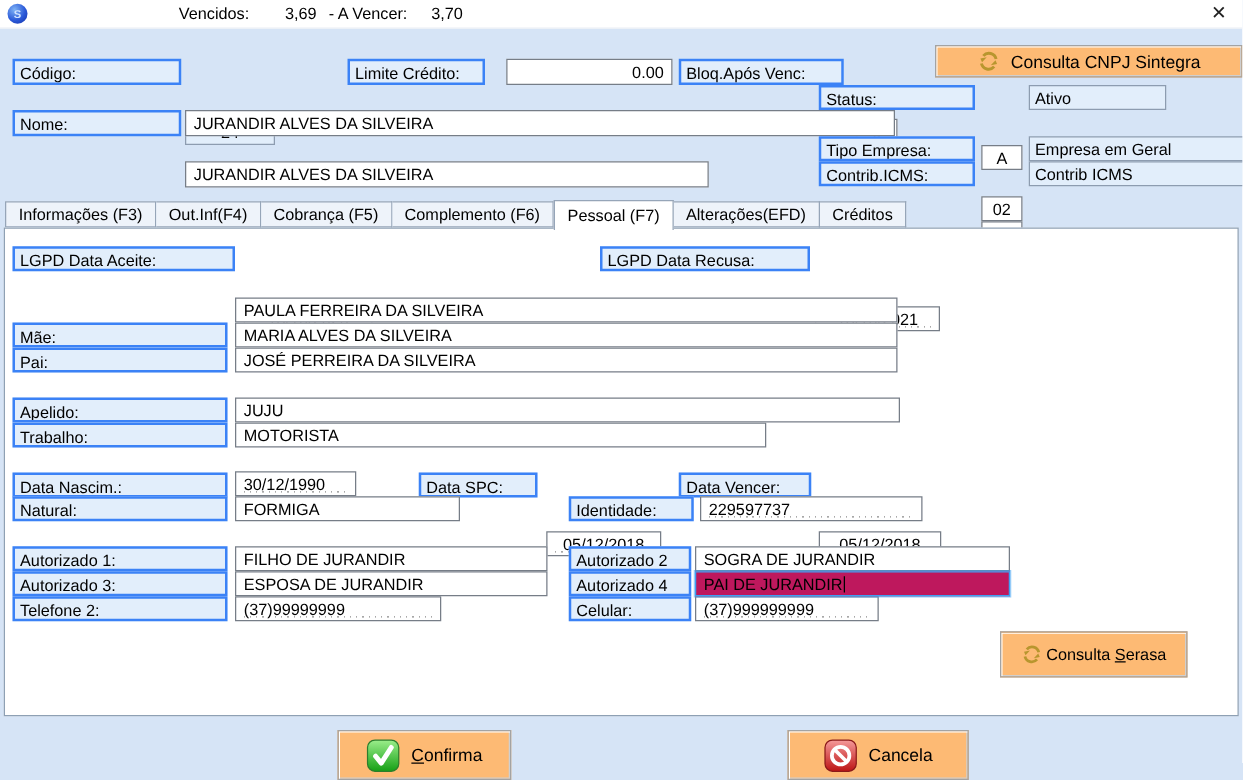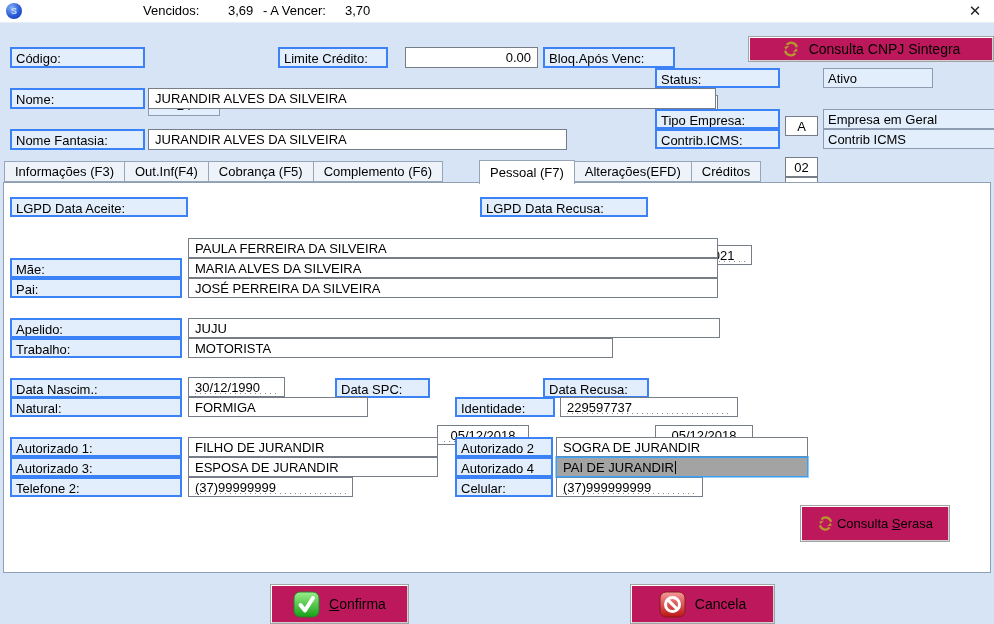--- a/index.html
+++ b/index.html
@@ -16,31 +16,31 @@
   .lbl{position:absolute;box-sizing:border-box;background:#e2eefb;border:2px solid #3b82f6;
     font-size:13px;color:#000;padding:2px 0 0 4px;white-space:nowrap;overflow:hidden;height:20px;}
   .disp{position:absolute;box-sizing:border-box;background:#e2eefb;border:1px solid #8d9cb0;
     font-size:13px;color:#000;padding:2px 0 0 4px;white-space:nowrap;overflow:hidden;height:20px;}
   .inp{position:absolute;box-sizing:border-box;background:#ffffff;border:1px solid #767d87;
     font-size:13px;color:#000;padding:2px 0 0 6px;white-space:nowrap;overflow:hidden;height:20px;}
   .center{text-align:center;padding-left:0;margin-top:48px;}
   .right{text-align:right;padding-right:6px;padding-left:0;}
   .masked{background-image:repeating-linear-gradient(to right,#8a8a8a 0 1px,transparent 1px 5px);
     background-repeat:no-repeat;background-size:calc(100% - 12px) 1px;background-position:6px calc(100% - 2px);}
-  .focused{background-color:#a3a3a3;border:1px solid #3ea0f2;box-shadow:0 0 0 1px rgba(62,160,242,.55);}
+  .focused{background-color:#be185d;border:1px solid #3ea0f2;box-shadow:0 0 0 1px rgba(62,160,242,.55);}
   .caret{display:inline-block;width:1px;height:13px;background:#000;vertical-align:-2px;margin-left:1px;}
   
   .tabbar{position:absolute;left:4px;top:160px;height:23px;display:flex;align-items:center;z-index:3;}
   .tab{box-sizing:border-box;height:21px;padding:2px 10px 0 10px;font-size:13px;color:#000;background:#eef3fa;
     border:1px solid #96a5b8;border-left-width:0;white-space:nowrap;cursor:pointer;}
   .tab:first-child{border-left-width:1px;}
-  .tab.active{height:24px;padding-top:4px;background:#ffffff;border-left-width:1px;border-bottom:none;position:relative;z-index:4;margin-left:36px;}
+  .tab.active{height:24px;padding-top:4px;background:#ffffff;border-left-width:1px;border-bottom:none;position:relative;z-index:4;}
   .panel{position:absolute;left:3px;top:182px;width:988px;height:391px;background:#ffffff;border:1px solid #8ea0b4;box-sizing:border-box;z-index:2;}
   
-  .btn{position:absolute;box-sizing:border-box;background:#be185d;border:1px solid #a3a3a3;
+  .btn{position:absolute;box-sizing:border-box;background:#fdba74;border:1px solid #a3a3a3;
     box-shadow:inset 1px 1px 0 #ffffff, inset -1px -1px 0 #cfcfcf;
     display:flex;align-items:center;justify-content:center;gap:9px;font-size:14px;color:#000;cursor:pointer;white-space:nowrap;}
   .btn-sm{font-size:13px;gap:3px;}
   .u{text-decoration:underline;}
   .icon-wrap{display:flex;align-items:center;}
 </style>
 </head>
 <body>
 
 <div id="win">
@@ -77,21 +77,20 @@
   <div class="inp center" style="left:785px;top:68px;width:33px">A</div>
   <div class="disp" style="left:823px;top:68px;width:110px">Ativo</div>
 
   <div class="lbl" style="left:10px;top:88px;width:135px;height:21px">Nome:</div>
   <div class="inp" style="left:148px;top:88px;width:568px;height:21px">JURANDIR ALVES DA SILVEIRA</div>
 
   <div class="lbl" style="left:655px;top:109px;width:125px">Tipo Empresa:</div>
   <div class="inp center" style="left:785px;top:109px;width:33px">02</div>
   <div class="disp" style="left:823px;top:109px;width:178px">Empresa em Geral</div>
 
-  <div class="lbl" style="left:10px;top:129px;width:135px;height:21px">Nome Fantasia:</div>
   <div class="inp" style="left:148px;top:129px;width:419px;height:21px">JURANDIR ALVES DA SILVEIRA</div>
   <div class="lbl" style="left:655px;top:129px;width:125px">Contrib.ICMS:</div>
   <div class="inp center" style="left:785px;top:129px;width:33px">1</div>
   <div class="disp" style="left:823px;top:129px;width:178px">Contrib ICMS</div>
 
   <div class="tabbar">
     <div class="tab">Informações (F3)</div>
     <div class="tab">Out.Inf(F4)</div>
     <div class="tab">Cobrança (F5)</div>
     <div class="tab">Complemento (F6)</div>
@@ -115,21 +114,21 @@
 
   <div class="lbl" style="left:10px;top:318px;width:172px;z-index:5">Apelido:</div>
   <div class="inp" style="left:188px;top:318px;width:532px;z-index:5">JUJU</div>
   <div class="lbl" style="left:10px;top:338px;width:172px;z-index:5">Trabalho:</div>
   <div class="inp" style="left:188px;top:338px;width:425px;z-index:5">MOTORISTA</div>
 
   <div class="lbl" style="left:10px;top:378px;width:172px;z-index:5">Data Nascim.:</div>
   <div class="inp masked" style="left:188px;top:377px;width:97px;z-index:5">30/12/1990</div>
   <div class="lbl" style="left:335px;top:378px;width:95px;z-index:5">Data SPC:</div>
   <div class="inp center masked" style="left:437px;top:377px;width:92px;z-index:5">05/12/2018</div>
-  <div class="lbl" style="left:543px;top:378px;width:106px;z-index:5">Data Recusa:</div>
+  <div class="lbl" style="left:543px;top:378px;width:106px;z-index:5">Data Vencer:</div>
   <div class="inp center masked" style="left:655px;top:377px;width:98px;z-index:5">05/12/2018</div>
 
   <div class="lbl" style="left:10px;top:397px;width:172px;z-index:5">Natural:</div>
   <div class="inp" style="left:188px;top:397px;width:180px;z-index:5">FORMIGA</div>
   <div class="lbl" style="left:455px;top:397px;width:100px;z-index:5">Identidade:</div>
   <div class="inp masked" style="left:560px;top:397px;width:178px;z-index:5">229597737</div>
 
   <div class="lbl" style="left:10px;top:437px;width:172px;z-index:5">Autorizado 1:</div>
   <div class="inp" style="left:188px;top:437px;width:250px;z-index:5">FILHO DE JURANDIR</div>
   <div class="lbl" style="left:455px;top:437px;width:98px;z-index:5">Autorizado 2</div>

